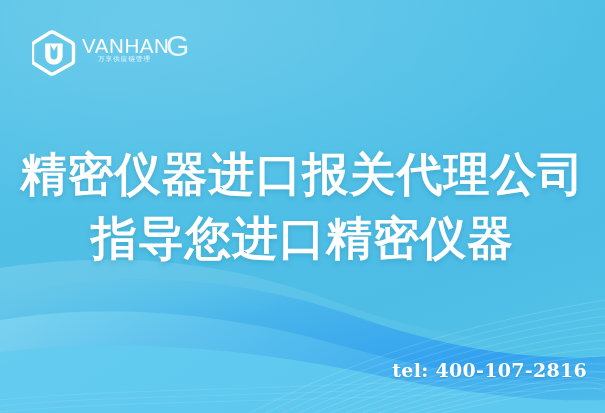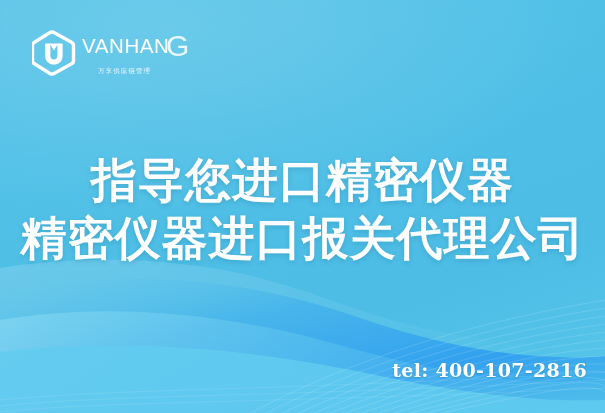--- a/index.html
+++ b/index.html
@@ -85,21 +85,20 @@
   .logo-sub {
     position: absolute;
     left: 16px;
     top: 26px;
     font-size: 6.5px;
     letter-spacing: 1.1px;
     color: rgba(255,255,255,0.92);
     white-space: nowrap;
     line-height: 1;
     font-family: "DejaVu Sans", sans-serif;
-    margin-top: 12px;
   }
 
   
   .headline {
     position: absolute;
     left: 0;
     right: 0;
     top: 146px;
     text-align: center;
     color: #ffffff;
@@ -245,19 +244,19 @@
       <path d="M17.6 13.5 L21.9 20.6 L26.2 13.5 Z" fill="#ffffff"></path>
     </svg>
     <div class="logo-text">
       <span class="logo-word">VANHAN</span>
       <span class="logo-g">G</span>
       <span class="logo-sub">万享供应链管理</span>
     </div>
   </div>
 
   <div class="headline">
+    <span class="headline-line line1">精密仪器进口报关代理公司</span>
     <span class="headline-line line2">指导您进口精密仪器</span>
-    <span class="headline-line line1">精密仪器进口报关代理公司</span>
   </div>
 
   <div class="phone">tel: 400-107-2816</div>
 
 </div>
 
 </body></html>

